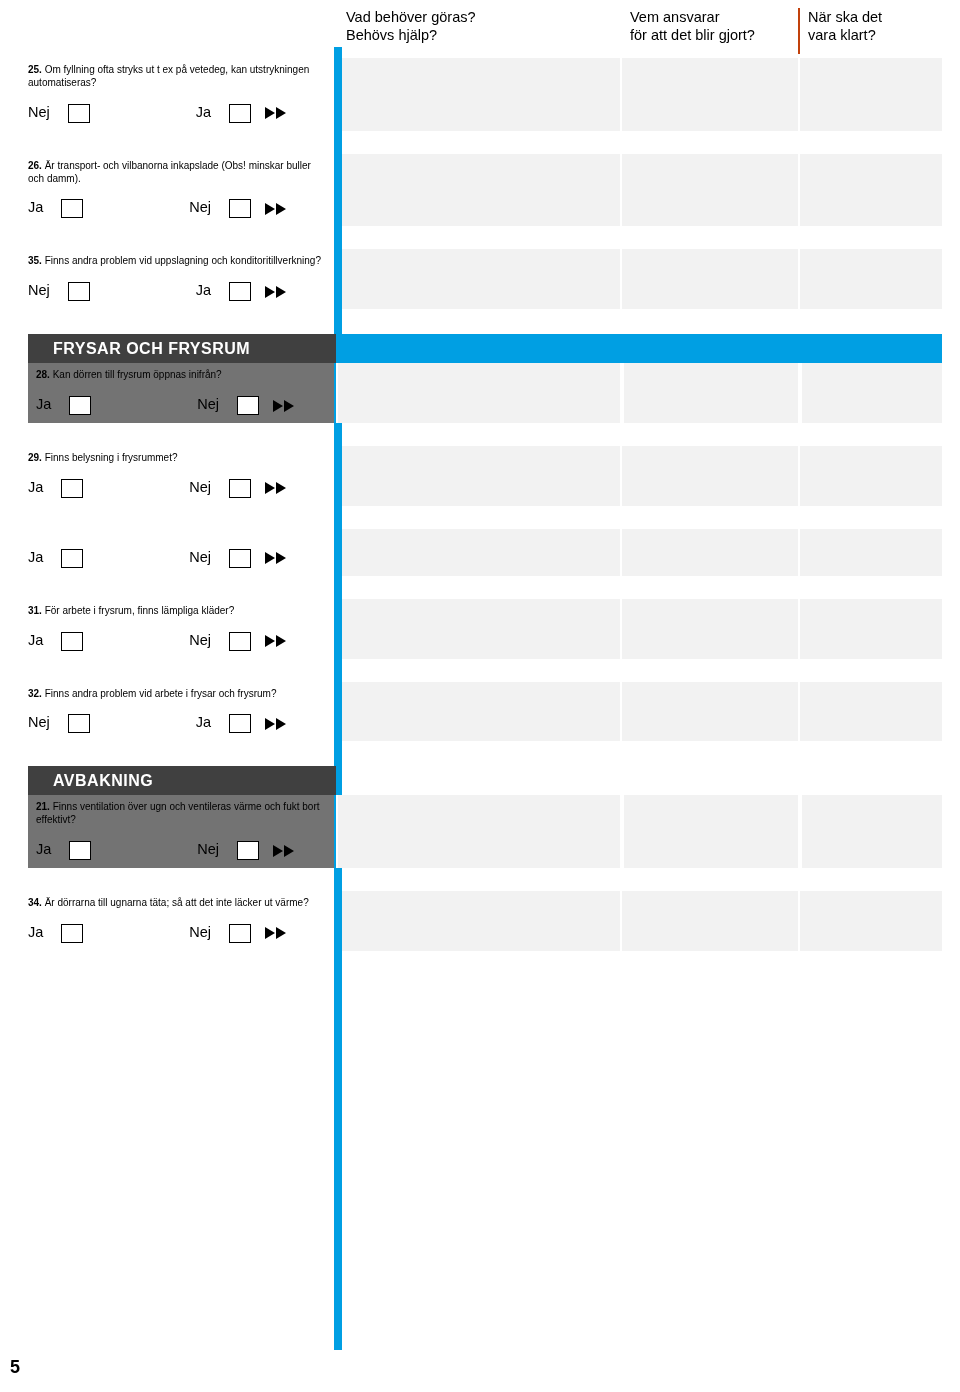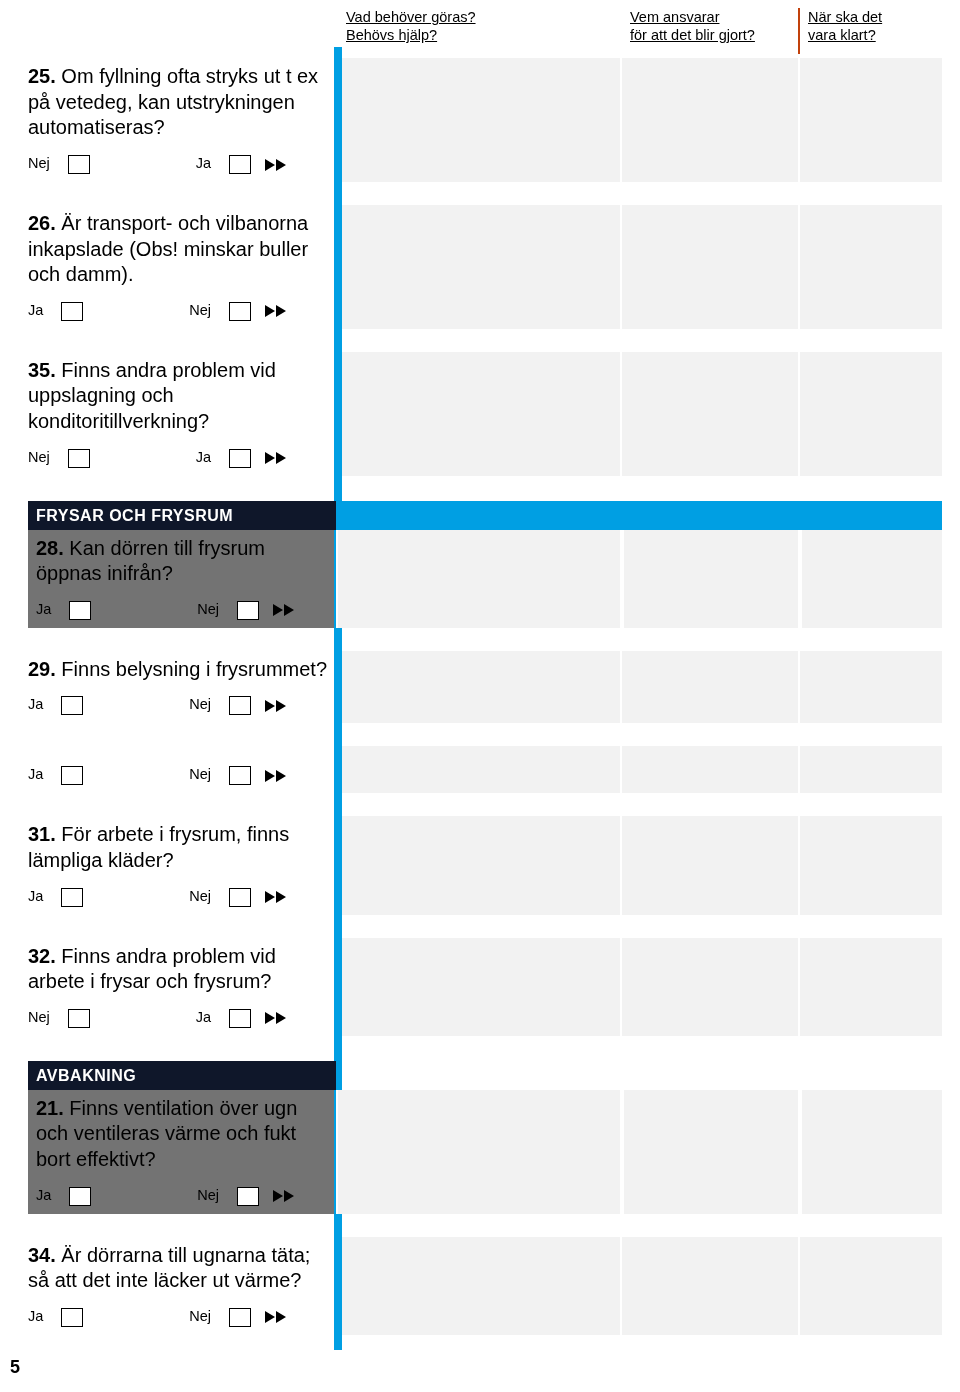--- a/index.html
+++ b/index.html
@@ -13,21 +13,20 @@
   }
   .page {
     width: 960px;
     min-height: 1392px;
     position: relative;
     padding: 8px 18px 30px 28px;
   }
   .header-row {
     display: flex;
     margin-bottom: 4px;
-    text-decoration: underline;
   }
   .col-q { width: 308px; flex-shrink: 0; }
   .col-a { flex: 1 1 0; border-left: 2px solid #fff; padding: 0; }
   .col-b { width: 178px; flex-shrink: 0; border-left: 2px solid #fff; }
   .col-c { width: 144px; flex-shrink: 0; border-left: 2px solid #c2410c; }
   .header-label {
     font-size: 14.5px;
     line-height: 1.25;
     padding: 0 4px 10px 8px;
   }
@@ -58,34 +57,34 @@
     background: #009fe3;
     width: 8px;
   }
   .section-bar {
     display: flex;
     margin-bottom: 0;
   }
   .section-bar .section-label {
     width: 308px;
     flex-shrink: 0;
-    background: #0f172a;
+    background: #404040;
     color: #fff;
     font-weight: 800;
     letter-spacing: 0.5px;
-    padding: 6px 8px 5px 8px;
+    padding: 6px 8px 5px 25px;
     font-size: 16px;
   }
   .section-bar .section-rest {
     flex: 1 1 auto;
     background: #009fe3;
     position: relative;
   }
   .qtext {
-    font-size: 20px;
+    font-size: 10px;
     line-height: 1.28;
   }
   .qtext .num { font-weight: 800; }
   .yn-row {
     display: flex;
     align-items: center;
     margin-top: 14px;
     gap: 6px;
   }
   .yn-item {

